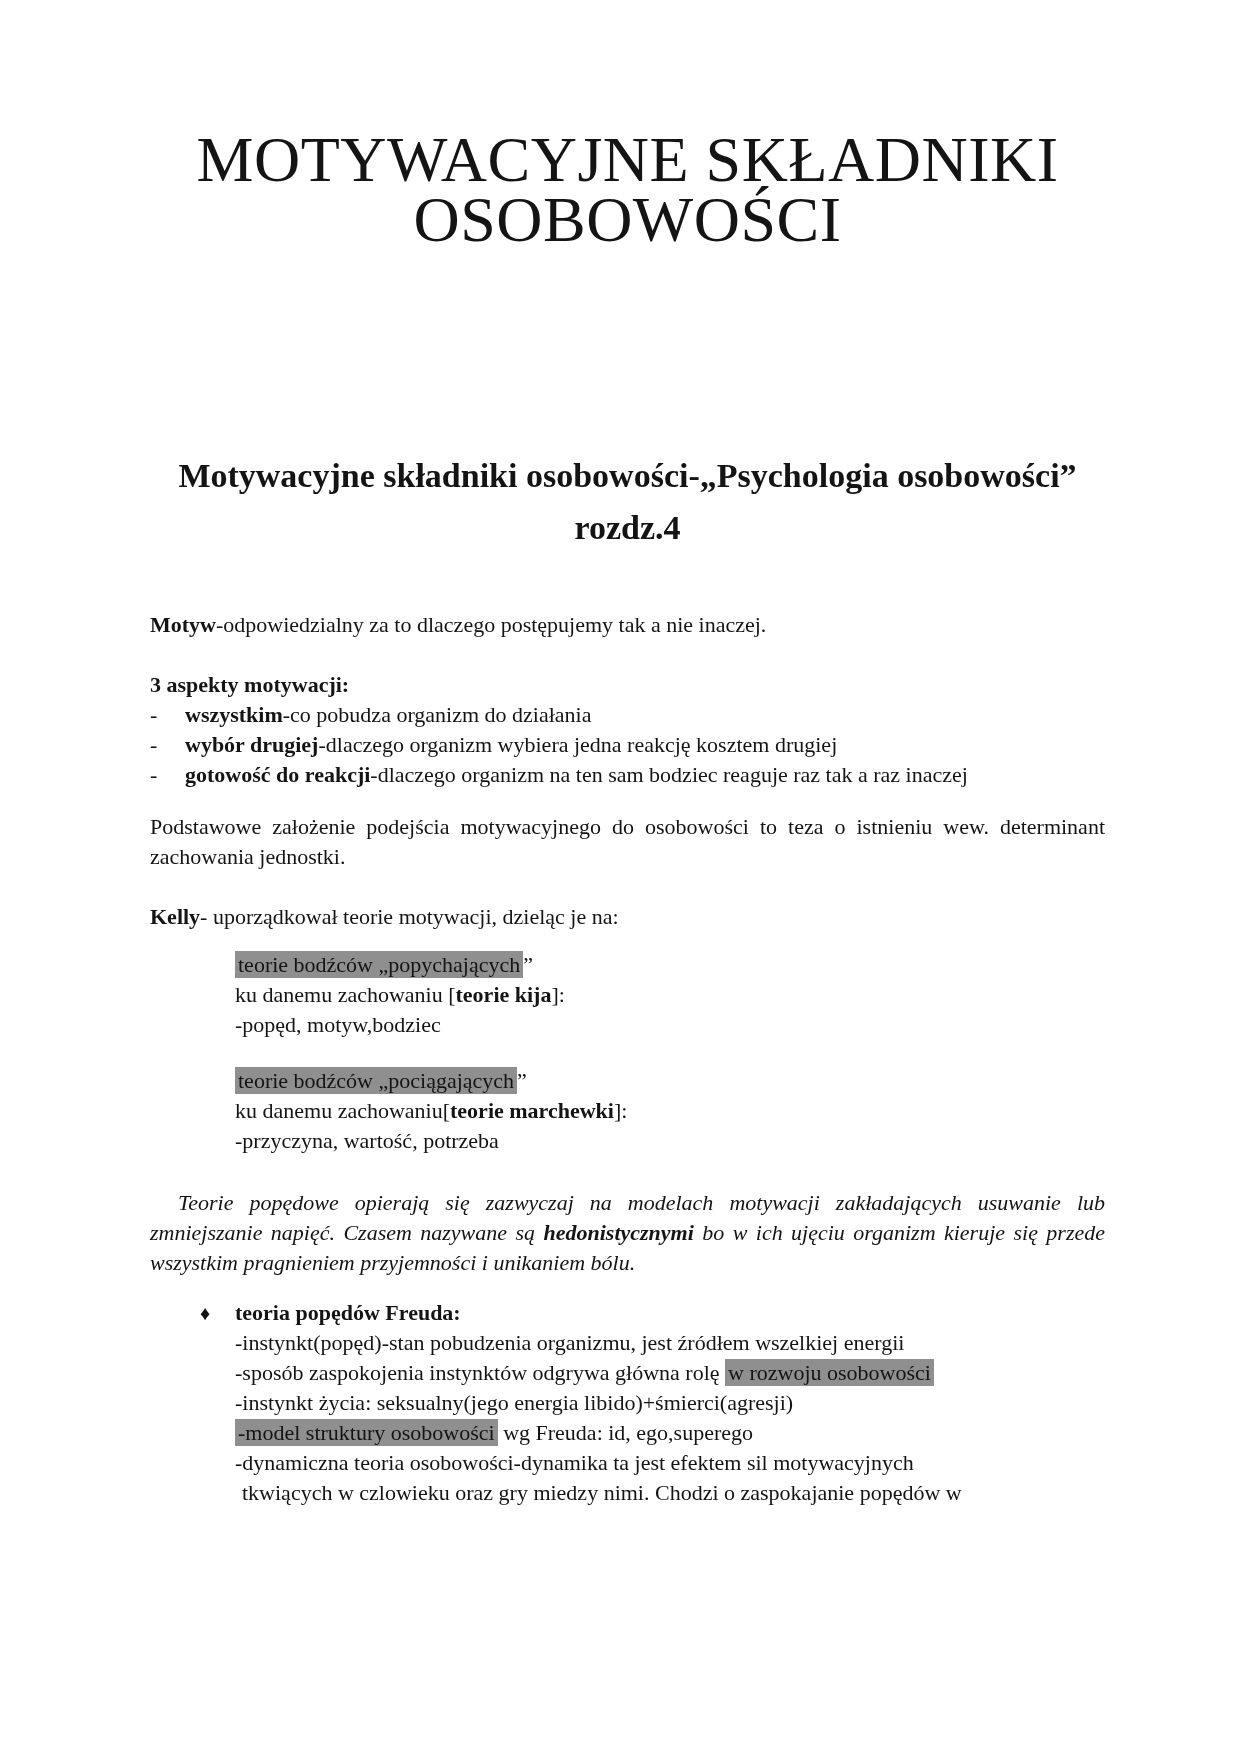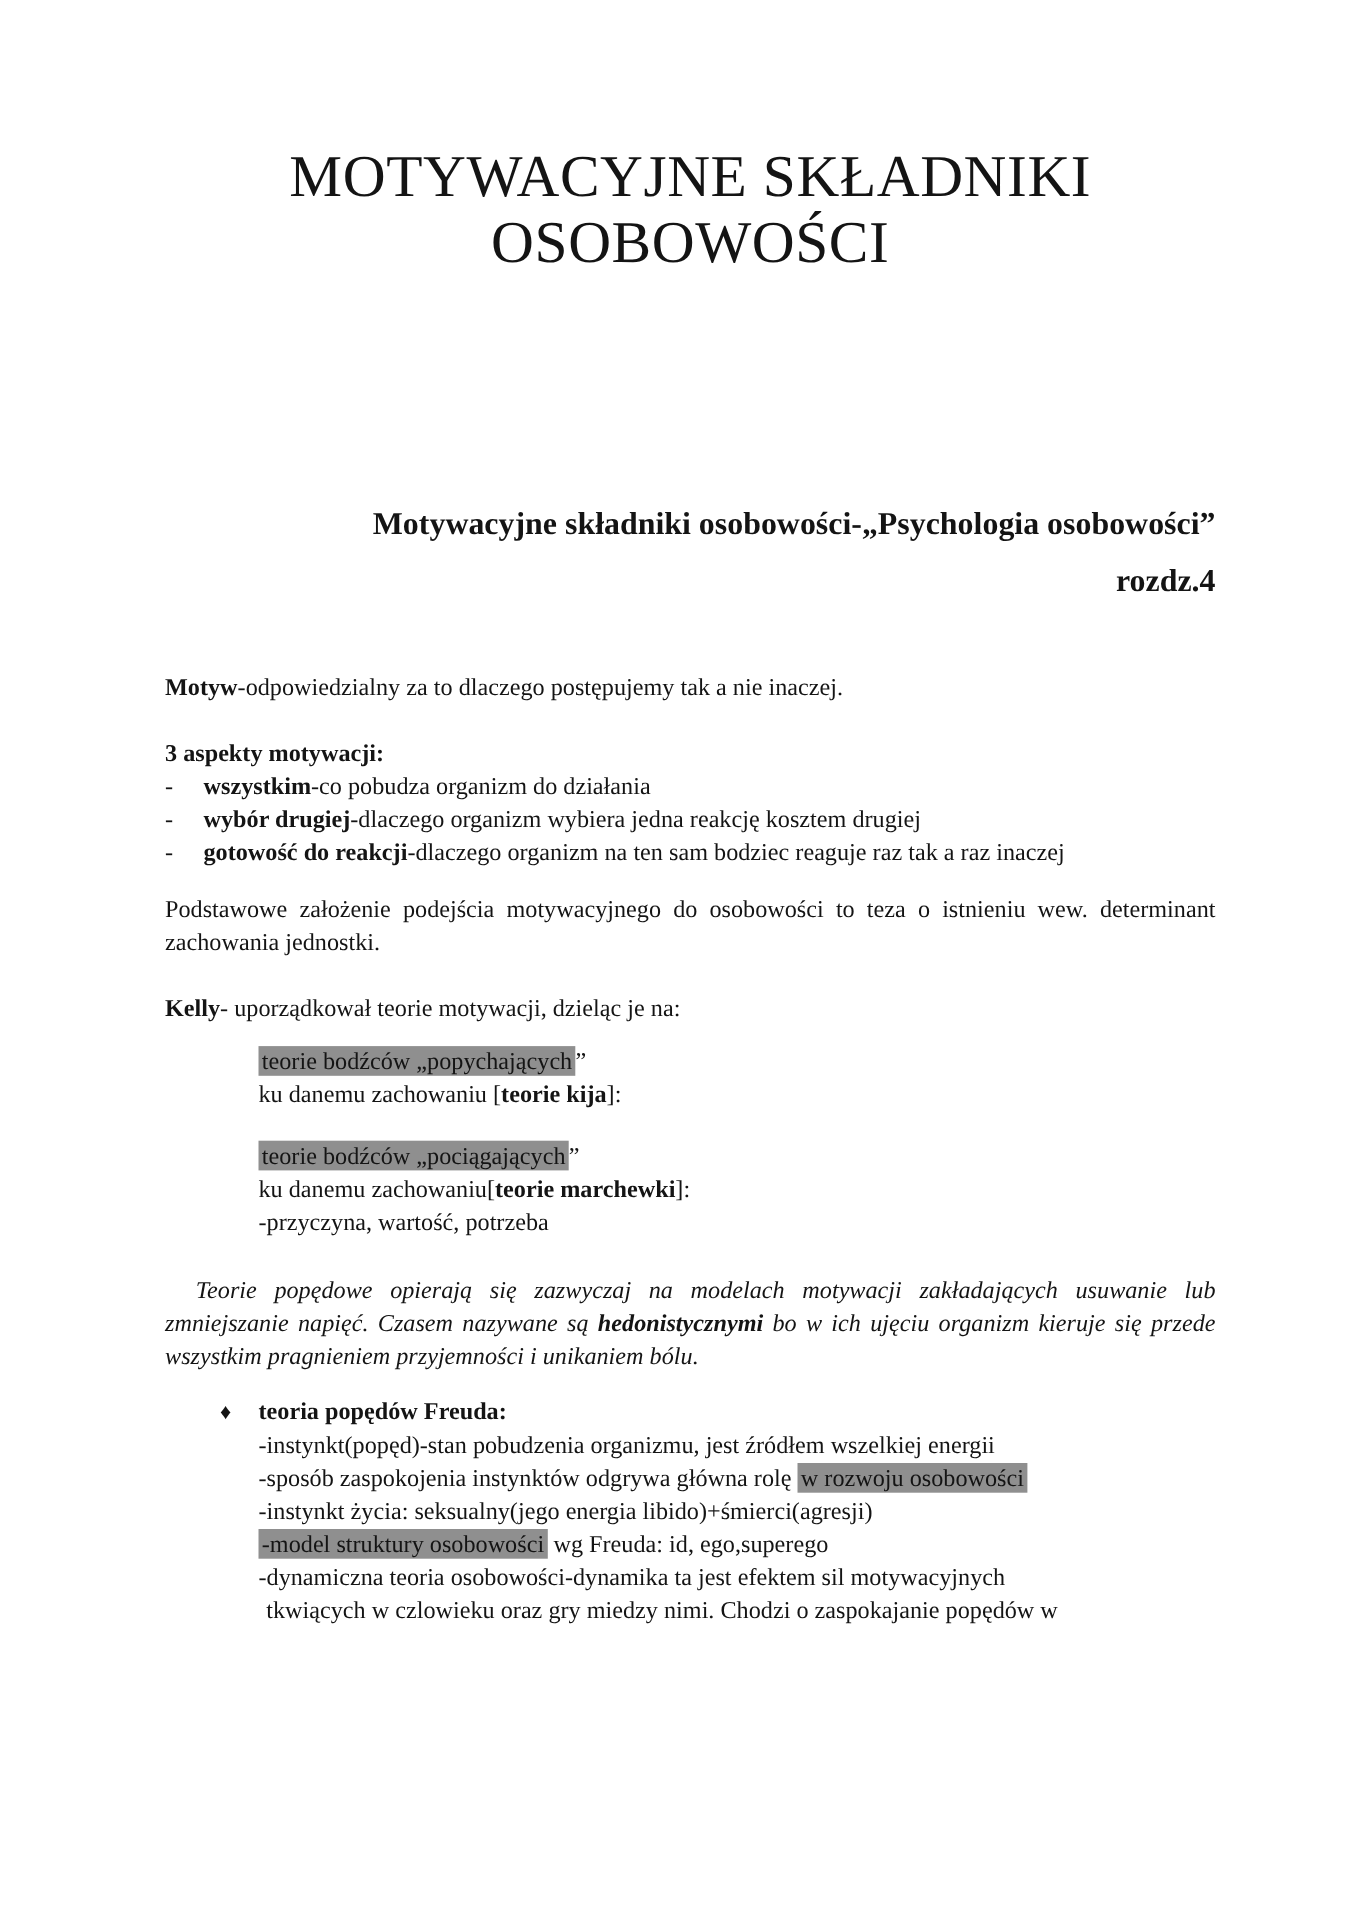--- a/index.html
+++ b/index.html
@@ -9,23 +9,23 @@
     position:relative;
     width:1240px; height:1754px;
     margin:0 auto;
     background:#fff;
     color:var(--ink);
     font-family:"Liberation Serif", serif;
     font-size:22px; line-height:30px;
     padding:0 135px 0 150px;
     overflow:hidden;
   }
-  .title { margin-top:130px; text-align:center; font-weight:normal; font-size:54px; line-height:60px; letter-spacing:0.5px; }
+  .title { margin-top:130px; text-align:center; font-weight:normal; font-size:64px; line-height:60px; letter-spacing:0.5px; }
   .chapter { margin-top:4px; text-align:center; font-size:30px; line-height:36px; }
-  .subtitle { margin-top:200px; text-align:right; font-weight:bold; font-size:29px; line-height:52px; }
+  .subtitle { margin-top:200px; text-align:center; font-weight:bold; font-size:34px; line-height:52px; }
   .motyw-line { margin-top:56px; }
   .aspects-heading { margin-top:30px; font-weight:bold; }
   .dash-list { list-style:none; }
   .dash-list li { position:relative; padding-left:35px; }
   .dash-list .marker { position:absolute; left:0; top:0; }
   .assumption { margin-top:22px; text-align:justify; }
   .kelly-line { margin-top:30px; }
   .indent-block { margin-left:85px; }
   .block-push { margin-top:18px; }
   .block-pull { margin-top:26px; }
@@ -79,20 +79,21 @@
     <b>Kelly</b><span>- uporządkował teorie motywacji, dzieląc je na:</span>
   </p>
 
   <div class="indent-block block-push">
     <div>
       <span class="hl">teorie bodźców „popychających</span><span>”</span>
     </div>
     <div>
       <span>ku danemu zachowaniu [</span><b>teorie kija</b><span>]:</span>
     </div>
+    <div>-popęd, motyw,bodziec</div>
   </div>
 
   <div class="indent-block block-pull">
     <div>
       <span class="hl">teorie bodźców „pociągających</span><span>”</span>
     </div>
     <div>
       <span>ku danemu zachowaniu[</span><b>teorie marchewki</b><span>]:</span>
     </div>
     <div>-przyczyna, wartość, potrzeba</div>

